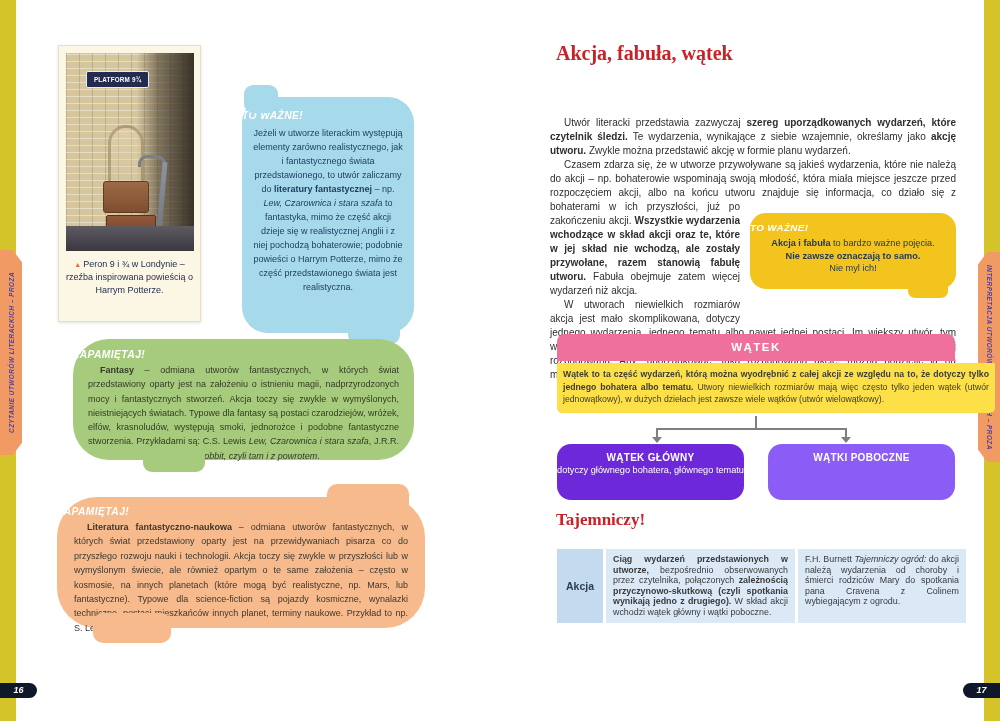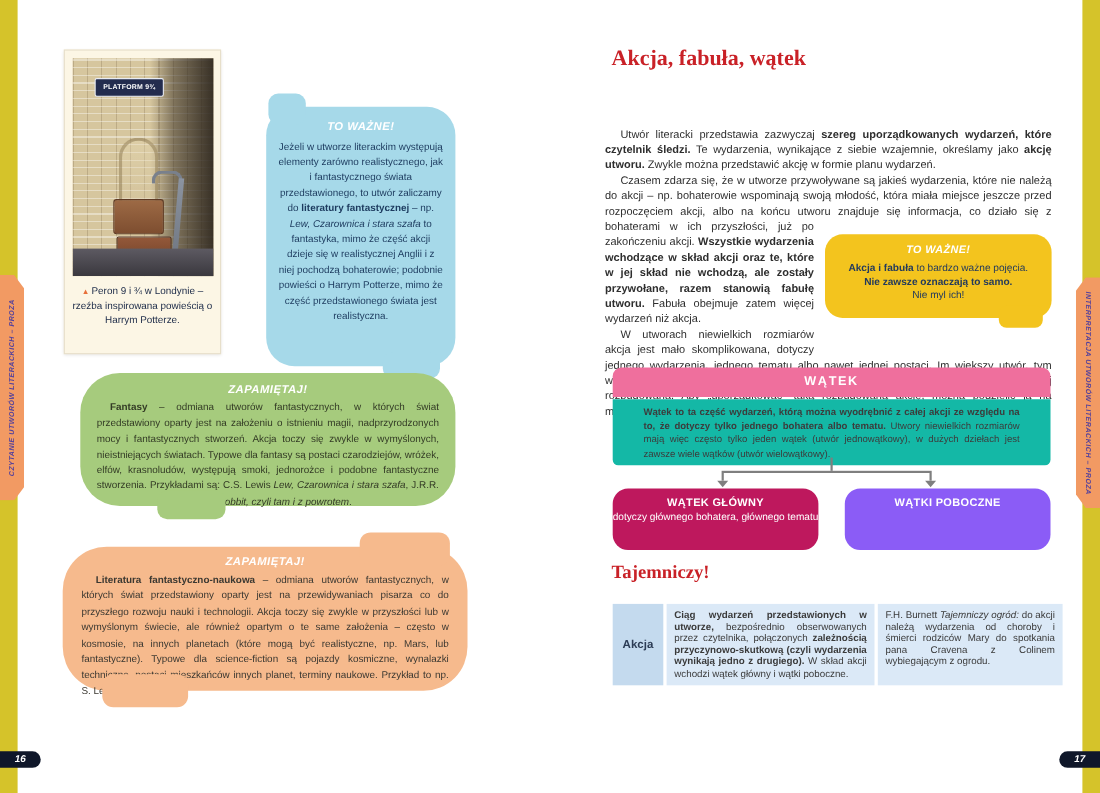--- a/index.html
+++ b/index.html
@@ -51,21 +51,21 @@
   .t-wheel-big{position:absolute;left:48px;top:84px;width:14px;height:14px;border-radius:50%;
                background:#3f434b;border:2px solid #8a909b;box-sizing:border-box;}
   .t-wheel-small{position:absolute;left:16px;top:89px;width:10px;height:10px;border-radius:50%;
                background:#454a52;border:2px solid #8a909b;box-sizing:border-box;}
   .photo-caption{position:absolute;left:0;top:212px;width:100%;padding:0 6px;box-sizing:border-box;
                  text-align:center;font-size:9px;line-height:13px;color:#22304c;}
   .caption-marker{color:#e8703a;font-size:7px;margin-right:2px;}
 
   
   .bubble{position:absolute;box-sizing:border-box;}
-  .bubble-title{text-align:center;color:#fff;font-weight:bold;font-style:italic;font-size:10.3px;letter-spacing:.4px;}
+  .bubble-title{color:#fff;font-weight:bold;font-style:italic;font-size:10.3px;letter-spacing:.4px;}
   .bubble-blue{left:242px;top:97px;width:172px;height:236px;background:#a6d9e9;border-radius:26px;}
   .bubble-blue::before{content:"";position:absolute;left:2px;top:-12px;width:34px;height:28px;background:#a6d9e9;border-radius:9px;}
   .bubble-blue::after{content:"";position:absolute;right:14px;bottom:-11px;width:52px;height:24px;background:#a6d9e9;border-radius:9px;}
   .bubble-blue .bubble-title{margin-top:13px;}
   .bubble-blue .bubble-text{padding:5px 11px 0;font-size:9px;line-height:14px;text-align:center;color:#1c3a5e;}
   .bubble-green{left:73px;top:339px;width:341px;height:121px;background:#a6cb7d;border-radius:36px;}
   .bubble-green::after{content:"";position:absolute;left:70px;bottom:-12px;width:62px;height:26px;background:#a6cb7d;border-radius:9px;}
   .bubble-green .bubble-title{margin-top:10px;}
   .bubble-green .bubble-text{padding:3px 15px 0;font-size:9px;line-height:14.3px;text-align:justify;text-align-last:center;
                              text-indent:12px;color:#333b25;}
@@ -85,37 +85,37 @@
   .float-spacer{float:right;width:0;height:55px;}
   .bubble-yellow{float:right;clear:right;width:206px;height:76px;margin:0 0 24px 10px;background:#f3c41e;
                  border-radius:16px;position:relative;box-sizing:border-box;text-indent:0;}
   .bubble-yellow::after{content:"";position:absolute;right:8px;bottom:-9px;width:40px;height:20px;background:#f3c41e;border-radius:7px;}
   .bubble-yellow .bubble-title{margin-top:8px;font-size:9.8px;}
   .bubble-yellow .yb-text{padding:2px 10px 0;font-size:9.2px;line-height:12.6px;text-align:center;color:#233a5c;text-indent:0;}
 
   .watek-header{position:absolute;left:557px;top:334px;width:398px;height:27px;background:#ef6f9d;
                 border-radius:8px 8px 0 0;color:#fff;font-weight:bold;font-size:11.5px;letter-spacing:1.5px;
                 text-align:center;line-height:27px;box-sizing:border-box;}
-  .watek-body{position:absolute;left:557px;top:363px;width:398px;min-height:50px;background:#14b8a6;
-              border-radius:0 0 5px 5px;padding:5px 28px;box-sizing:border-box;
+  .watek-body{position:absolute;left:557px;top:363px;width:438px;min-height:50px;background:#fde047;
+              border-radius:0 0 5px 5px;padding:5px 6px;box-sizing:border-box;
               font-size:8.7px;line-height:12.6px;text-align:justify;color:#3c3c3c;}
   .conn{position:absolute;background:#7f7f7f;}
   .conn-stub{left:755px;top:416px;width:2px;height:12px;}
   .conn-h{left:656px;top:428px;width:191px;height:2px;}
   .conn-vl{left:656px;top:430px;width:2px;height:7px;}
   .conn-vr{left:845px;top:430px;width:2px;height:7px;}
   .arrowhead{position:absolute;width:0;height:0;border-left:5px solid transparent;border-right:5px solid transparent;
              border-top:6px solid #7f7f7f;}
   .arrowhead.left{left:652px;top:437px;}
   .arrowhead.right{left:841px;top:437px;}
   .watek-box{position:absolute;top:444px;width:187px;height:56px;border-radius:14px;color:#fff;text-align:center;
              padding-top:8px;box-sizing:border-box;}
   .watek-box .wb-title{font-weight:bold;font-size:10px;letter-spacing:.3px;}
   .watek-box .wb-sub{font-size:9.2px;line-height:12.4px;margin-top:1px;}
-  .watek-box.main{left:557px;background:#be185d;}
+  .watek-box.main{left:557px;background:#6d28d9;}
   .watek-box.side{left:768px;background:#8b5cf6;}
 
   .summary-heading{position:absolute;left:556px;top:510px;font-family:"Liberation Serif","DejaVu Serif",serif;
                    font-weight:bold;font-size:17px;color:#c92127;margin:0;}
   .sum-cell{position:absolute;top:549px;height:74px;box-sizing:border-box;}
   .sum-label{left:557px;width:46px;background:#c4daee;display:flex;align-items:center;justify-content:center;
              font-weight:bold;font-size:10.5px;color:#2c3c55;}
   .sum-def{left:606px;width:189px;background:#dbe9f7;padding:5px 7px;font-size:8.9px;line-height:10.6px;
            text-align:justify;color:#3a3a3a;}
   .sum-ex{left:798px;width:168px;background:#dbe9f7;padding:5px 7px;font-size:8.9px;line-height:10.6px;
@@ -203,16 +203,16 @@
     <div class="wb-title">WĄTEK GŁÓWNY</div>
     <div class="wb-sub">dotyczy głównego bohatera, głównego tematu</div>
   </div>
   <div class="watek-box side">
     <div class="wb-title">WĄTKI POBOCZNE</div>
   </div>
 
   <h2 class="summary-heading">Tajemniczy!</h2>
 
   <div class="sum-cell sum-label">Akcja</div>
-  <div class="sum-cell sum-def"><span class="b">Ciąg wydarzeń przedstawionych w utworze,</span><span> bezpośrednio obserwowanych przez czytelnika, połączonych </span><span class="b">zależnością przyczynowo-skutkową (czyli wydarzenia wynikają jedno z drugiego).</span><span> W skład akcji wchodzi wątek główny i wątki poboczne.</span></div>
+  <div class="sum-cell sum-def"><span class="b">Ciąg wydarzeń przedstawionych w utworze,</span><span> bezpośrednio obserwowanych przez czytelnika, połączonych </span><span class="b">zależnością przyczynowo-skutkową (czyli spotkania wynikają jedno z drugiego).</span><span> W skład akcji wchodzi wątek główny i wątki poboczne.</span></div>
   <div class="sum-cell sum-ex"><span>F.H. Burnett </span><span class="i">Tajemniczy ogród:</span><span> do akcji należą wydarzenia od choroby i śmierci rodziców Mary do spotkania pana Cravena z Colinem wybiegającym z ogrodu.</span></div>
 
 </div>
 
 </body></html>

